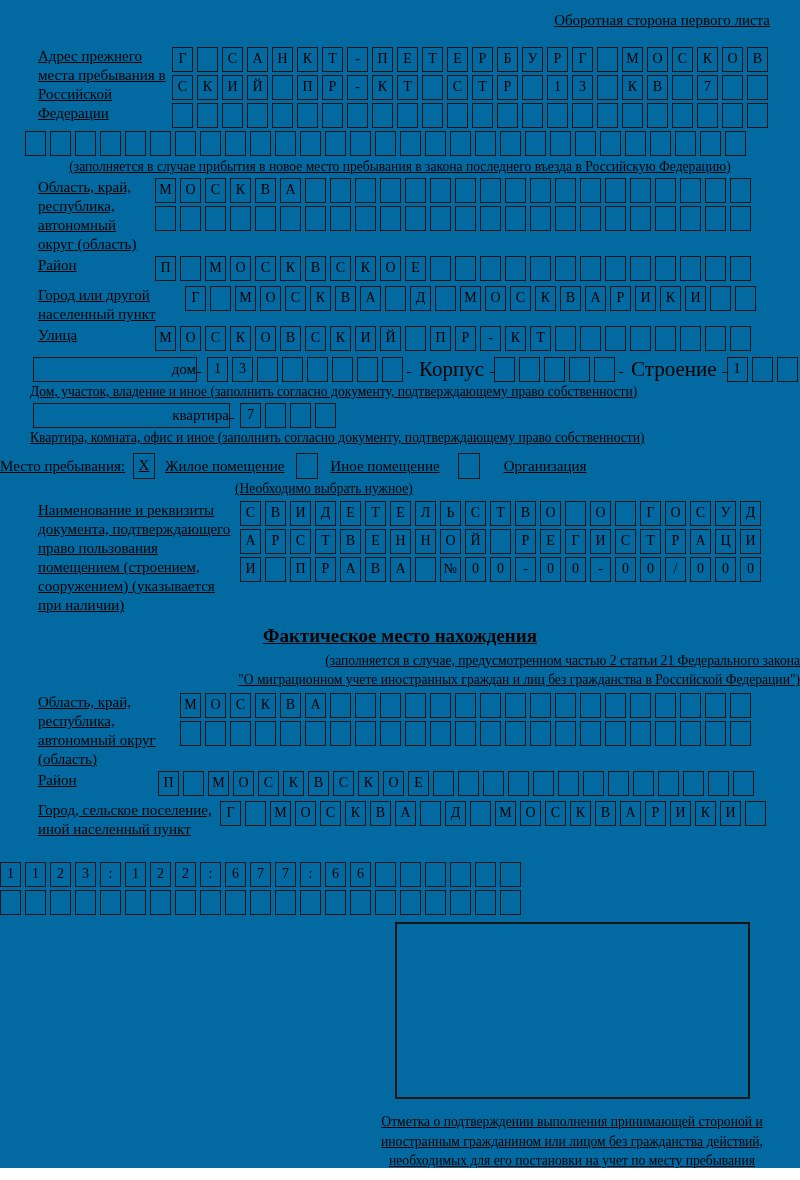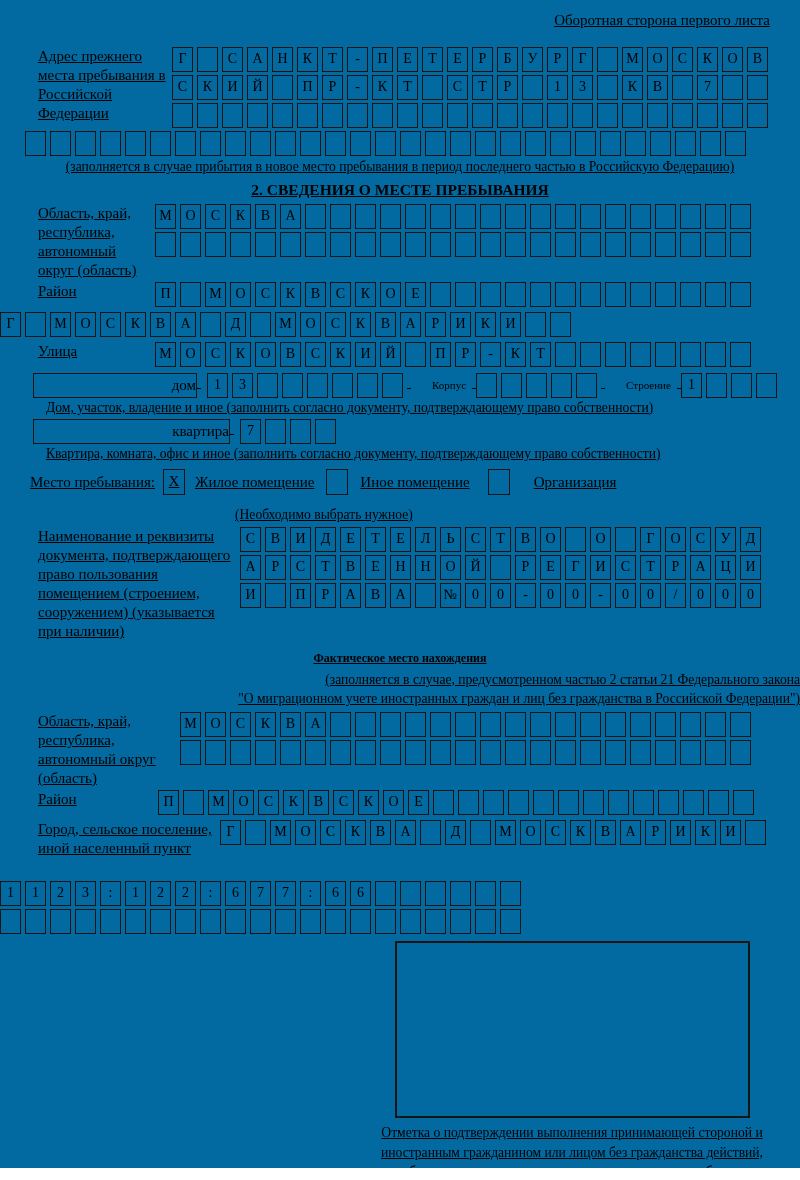--- a/index.html
+++ b/index.html
@@ -10,77 +10,77 @@
   .field{display:flex;align-items:flex-start;margin-top:2px;}
   .flabel{flex-shrink:0;box-sizing:border-box;padding-left:38px;font-size:15px;line-height:19px;}
   .rows{flex:1;}
   .box-row{white-space:nowrap;height:25px;margin-bottom:3px;}
   .box{display:inline-block;width:21px;height:25px;box-sizing:border-box;border:1.6px solid #151515;
        margin-right:4px;text-align:center;font-size:14px;line-height:22px;vertical-align:top;}
   .fullrow{margin-left:25px;}
 
   .note{font-size:13.6px;margin:1px 0 3px 0;}
   .center{text-align:center;}
-  .note-left{margin-left:46px;}
+  .note-left{margin-left:30px;}
   .sec-title{font-weight:bold;text-align:center;font-size:15.5px;margin:6px 0 5px 0;}
 
   .inline-row{white-space:nowrap;height:25px;margin:3px 0 2px 33px;}
   .wide-box{display:inline-block;height:25px;box-sizing:border-box;border:1.6px solid #151515;
             text-align:right;font-size:15px;line-height:22px;vertical-align:top;}
   .ibr{display:inline-block;vertical-align:top;margin-left:6px;}
-  .small-label{display:inline-block;vertical-align:top;line-height:25px;font-size:11px;margin:0 6px 0 21px;text-align:center;}
+  .small-label{display:inline-block;vertical-align:top;line-height:25px;font-size:21px;margin:0 6px 0 8px;text-align:center;}
 
-  .stay-row{display:flex;align-items:center;margin:7px 0 12px 0;font-size:15px;padding-left:30px;}
+  .stay-row{display:flex;align-items:center;margin:7px 0 2px 0;font-size:15px;}
   .checkbox{display:inline-block;width:22px;height:26px;box-sizing:border-box;border:1.6px solid #151515;
             text-align:center;line-height:23px;font-size:15px;}
   .ml8{margin-left:8px}.ml10{margin-left:10px}.ml12{margin-left:12px}.ml18{margin-left:18px}.ml24{margin-left:24px}
 
-  .fact-title{font-weight:bold;text-align:center;font-size:12px;margin:10px 0 4px 0;}
+  .fact-title{font-weight:bold;text-align:center;font-size:19px;margin:10px 0 4px 0;}
   .fact-note{text-align:right;font-size:13.6px;line-height:19px;}
   .kad-rows{margin-top:21px;}
 
   .mark-box{width:355px;height:177px;box-sizing:border-box;border:2px solid #151515;margin:4px 0 0 395px;}
-  .mark-caption{width:440px;margin:5px 0 0 352px;text-align:center;font-size:13.6px;line-height:19.5px;}
+  .mark-caption{width:440px;margin:13px 0 0 352px;text-align:center;font-size:13.6px;line-height:19.5px;}
 </style>
 </head>
 <body>
 
 <div class="page">
 
   <div class="hdr">Оборотная сторона первого листа</div>
 
   <div class="field" style="margin-top:18px">
     <div class="flabel" style="width:172px">Адрес прежнего места пребывания в Российской Федерации</div>
     <div class="rows">
       <div class="box-row"><span class="box">Г</span><span class="box"></span><span class="box">С</span><span class="box">А</span><span class="box">Н</span><span class="box">К</span><span class="box">Т</span><span class="box">-</span><span class="box">П</span><span class="box">Е</span><span class="box">Т</span><span class="box">Е</span><span class="box">Р</span><span class="box">Б</span><span class="box">У</span><span class="box">Р</span><span class="box">Г</span><span class="box"></span><span class="box">М</span><span class="box">О</span><span class="box">С</span><span class="box">К</span><span class="box">О</span><span class="box">В</span></div>
       <div class="box-row"><span class="box">С</span><span class="box">К</span><span class="box">И</span><span class="box">Й</span><span class="box"></span><span class="box">П</span><span class="box">Р</span><span class="box">-</span><span class="box">К</span><span class="box">Т</span><span class="box"></span><span class="box">С</span><span class="box">Т</span><span class="box">Р</span><span class="box"></span><span class="box">1</span><span class="box">3</span><span class="box"></span><span class="box">К</span><span class="box">В</span><span class="box"></span><span class="box">7</span><span class="box"></span><span class="box"></span></div>
       <div class="box-row"><span class="box"></span><span class="box"></span><span class="box"></span><span class="box"></span><span class="box"></span><span class="box"></span><span class="box"></span><span class="box"></span><span class="box"></span><span class="box"></span><span class="box"></span><span class="box"></span><span class="box"></span><span class="box"></span><span class="box"></span><span class="box"></span><span class="box"></span><span class="box"></span><span class="box"></span><span class="box"></span><span class="box"></span><span class="box"></span><span class="box"></span><span class="box"></span></div>
     </div>
   </div>
   <div class="box-row fullrow"><span class="box"></span><span class="box"></span><span class="box"></span><span class="box"></span><span class="box"></span><span class="box"></span><span class="box"></span><span class="box"></span><span class="box"></span><span class="box"></span><span class="box"></span><span class="box"></span><span class="box"></span><span class="box"></span><span class="box"></span><span class="box"></span><span class="box"></span><span class="box"></span><span class="box"></span><span class="box"></span><span class="box"></span><span class="box"></span><span class="box"></span><span class="box"></span><span class="box"></span><span class="box"></span><span class="box"></span><span class="box"></span><span class="box"></span></div>
-  <div class="note center">(заполняется в случае прибытия в новое место пребывания в период последнего частью в Российскую Федерацию)</div>
+  <div class="note center">(заполняется в случае прибытия в новое место пребывания в закона последнего въезда в Российскую Федерацию)</div>
 
-  <div class="sec-title">2. СВЕДЕНИЯ О МЕСТЕ ПРЕБЫВАНИЯ</div>
 
   <div class="field">
     <div class="flabel" style="width:155px">Область, край, республика, автономный округ (область)</div>
     <div class="rows">
       <div class="box-row"><span class="box">М</span><span class="box">О</span><span class="box">С</span><span class="box">К</span><span class="box">В</span><span class="box">А</span><span class="box"></span><span class="box"></span><span class="box"></span><span class="box"></span><span class="box"></span><span class="box"></span><span class="box"></span><span class="box"></span><span class="box"></span><span class="box"></span><span class="box"></span><span class="box"></span><span class="box"></span><span class="box"></span><span class="box"></span><span class="box"></span><span class="box"></span><span class="box"></span></div>
       <div class="box-row"><span class="box"></span><span class="box"></span><span class="box"></span><span class="box"></span><span class="box"></span><span class="box"></span><span class="box"></span><span class="box"></span><span class="box"></span><span class="box"></span><span class="box"></span><span class="box"></span><span class="box"></span><span class="box"></span><span class="box"></span><span class="box"></span><span class="box"></span><span class="box"></span><span class="box"></span><span class="box"></span><span class="box"></span><span class="box"></span><span class="box"></span><span class="box"></span></div>
     </div>
   </div>
 
   <div class="field">
     <div class="flabel" style="width:155px">Район</div>
     <div class="rows">
       <div class="box-row"><span class="box">П</span><span class="box"></span><span class="box">М</span><span class="box">О</span><span class="box">С</span><span class="box">К</span><span class="box">В</span><span class="box">С</span><span class="box">К</span><span class="box">О</span><span class="box">Е</span><span class="box"></span><span class="box"></span><span class="box"></span><span class="box"></span><span class="box"></span><span class="box"></span><span class="box"></span><span class="box"></span><span class="box"></span><span class="box"></span><span class="box"></span><span class="box"></span><span class="box"></span></div>
     </div>
   </div>
 
   <div class="field">
+    <div class="flabel" style="width:185px">Город или другой населенный пункт</div>
     <div class="rows">
       <div class="box-row"><span class="box">Г</span><span class="box"></span><span class="box">М</span><span class="box">О</span><span class="box">С</span><span class="box">К</span><span class="box">В</span><span class="box">А</span><span class="box"></span><span class="box">Д</span><span class="box"></span><span class="box">М</span><span class="box">О</span><span class="box">С</span><span class="box">К</span><span class="box">В</span><span class="box">А</span><span class="box">Р</span><span class="box">И</span><span class="box">К</span><span class="box">И</span><span class="box"></span><span class="box"></span></div>
     </div>
   </div>
 
   <div class="field">
     <div class="flabel" style="width:155px">Улица</div>
     <div class="rows">
       <div class="box-row"><span class="box">М</span><span class="box">О</span><span class="box">С</span><span class="box">К</span><span class="box">О</span><span class="box">В</span><span class="box">С</span><span class="box">К</span><span class="box">И</span><span class="box">Й</span><span class="box"></span><span class="box">П</span><span class="box">Р</span><span class="box">-</span><span class="box">К</span><span class="box">Т</span><span class="box"></span><span class="box"></span><span class="box"></span><span class="box"></span><span class="box"></span><span class="box"></span><span class="box"></span><span class="box"></span></div>
     </div>

